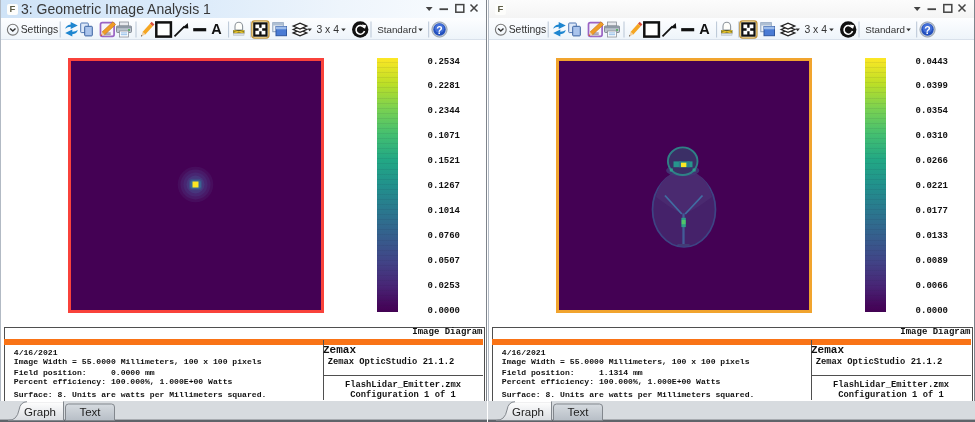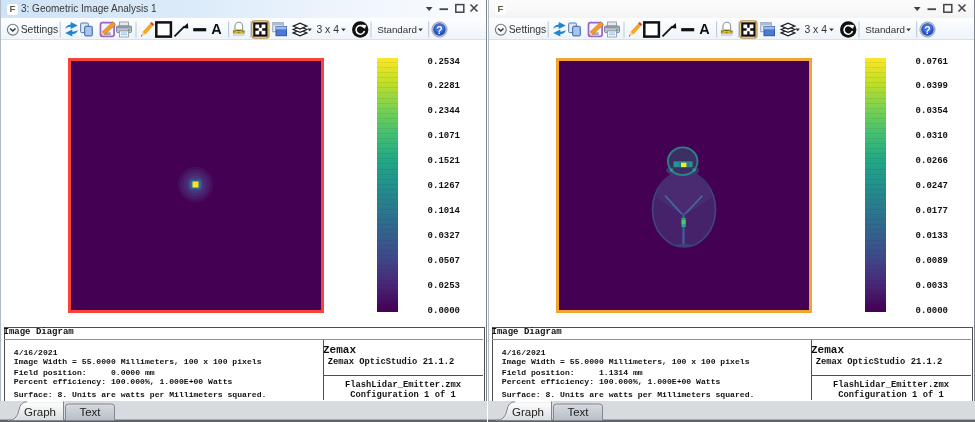--- a/index.html
+++ b/index.html
@@ -1,30 +1,30 @@
 <!DOCTYPE html>
 <html><head><meta charset="utf-8"><title>Geometric Image Analysis</title>
 <style>
 *{margin:0;padding:0;box-sizing:content-box}
 html,body{width:975px;height:422px;overflow:hidden;background:#fff;font-family:"Liberation Sans",sans-serif}
 .win{position:absolute;top:0;width:487px;height:422px;background:#fff;
   box-shadow:inset 1px 0 0 #b2bac4,inset -1px 0 0 #7e848c,inset 0 1px 0 #eef2f6}
 .tbar{position:absolute;left:1px;top:0;width:485px;height:17.5px;border-bottom:1px solid #e9f0f8}
 .ficon{position:absolute;left:6px;top:4px;width:11px;height:10.5px;background:#fdfdfb;border-radius:2px;
   font:bold 9.5px "Liberation Sans",sans-serif;color:#5d5c46;text-align:center;line-height:10.5px}
-.ttext{position:absolute;left:20px;top:0;height:17px;line-height:18px;font-size:10px;color:#383838}
+.ttext{position:absolute;left:20px;top:0;height:17px;line-height:18px;font-size:14px;color:#383838}
 .toolbar{position:absolute;left:1px;top:18px;width:485px;height:20.5px;
   background:linear-gradient(to bottom,#fdfeff,#eef4fa);border-bottom:1px solid #d9e1eb}
 .plot{position:absolute;left:68px;top:58px;width:250px;height:248.5px;border:3px solid;background:#440154}
 .cbar{position:absolute;left:377px;top:58px;width:20.5px;height:253.5px;background:repeating-linear-gradient(to bottom,rgba(0,0,0,0) 0,rgba(0,0,0,0) 4.07px,rgba(25,25,55,0.08) 4.07px,rgba(25,25,55,0.08) 5.07px),linear-gradient(to bottom,#fde725 0%,#bddf26 10%,#7ad151 20%,#44bf70 30%,#22a884 40%,#21918c 50%,#2a788e 60%,#355f8d 70%,#414487 80%,#482475 90%,#45085c 97%,#440154 100%)}
 .cbl{position:absolute;left:414px;width:46px;height:10px;line-height:10px;text-align:right;
   font:bold 9px "Liberation Mono",monospace;color:#111}
 .dbox{position:absolute;left:3.5px;top:327px;width:479px;height:72.5px;border:1px solid #4f4f4f;background:#fff}
-.dhead{position:absolute;left:3.5px;top:327px;width:479px;height:12.3px;line-height:13px;border-bottom:1px solid #f97316;
-  text-align:left;font:bold 9px "Liberation Mono",monospace;color:#111}
+.dhead{position:absolute;left:3.5px;top:327px;width:479px;height:12.3px;line-height:13px;border-bottom:6px solid #f97316;
+  text-align:right;font:bold 9px "Liberation Mono",monospace;color:#111}
 .vdiv{position:absolute;left:322.5px;top:340.3px;width:1px;height:60.2px;background:#4f4f4f}
 .mline{position:absolute;left:13.8px;height:9.6px;line-height:9.6px;font:bold 8.1px "Liberation Mono",monospace;
   color:#111;white-space:pre}
 .rc1{position:absolute;left:323px;top:343.9px;width:188px;text-align:left;line-height:11px;font:bold 11px "Liberation Mono",monospace;color:#111}
 .rc2{position:absolute;left:323px;top:357.1px;width:136px;text-align:center;line-height:9px;font:bold 8.8px "Liberation Mono",monospace;color:#111}
 .hdiv{position:absolute;left:323px;top:375px;width:160px;height:1px;background:#4f4f4f}
 .rc3{position:absolute;left:323px;top:379.9px;width:160px;text-align:center;line-height:9px;font:bold 8.8px "Liberation Mono",monospace;color:#111}
 .rc4{position:absolute;left:323px;top:389.5px;width:160px;text-align:center;line-height:9px;font:bold 8.8px "Liberation Mono",monospace;color:#111}
 </style></head>
 <body>
@@ -142,21 +142,21 @@
       </svg>
     </div>
   <div class="cbar"></div>
   <div class="cbl" style="top:56.5px">0.2534</div>
 <div class="cbl" style="top:81.4px">0.2281</div>
 <div class="cbl" style="top:106.3px">0.2344</div>
 <div class="cbl" style="top:131.2px">0.1071</div>
 <div class="cbl" style="top:156.1px">0.1521</div>
 <div class="cbl" style="top:181.0px">0.1267</div>
 <div class="cbl" style="top:205.9px">0.1014</div>
-<div class="cbl" style="top:230.8px">0.0327</div>
+<div class="cbl" style="top:230.8px">0.0760</div>
 <div class="cbl" style="top:255.7px">0.0507</div>
 <div class="cbl" style="top:280.6px">0.0253</div>
 <div class="cbl" style="top:305.5px">0.0000</div>
   <div class="dbox"></div>
   <div class="dhead">Image Diagram</div>
   <div class="vdiv"></div>
   <div class="mline" style="top:348.2px">4/16/2021</div>
   <div class="mline" style="top:357.4px">Image Width = 55.0000 Millimeters, 100 x 100 pixels</div>
   <div class="mline" style="top:367.5px">Field position:     0.0000 mm</div>
   <div class="mline" style="top:377.0px">Percent efficiency: 100.000%, 1.000E+00 Watts</div>
@@ -301,30 +301,30 @@
         <ellipse cx="123.7" cy="100.2" rx="14.8" ry="13.8" fill="#3b2f66" stroke="#2e8688" stroke-width="1.9" stroke-opacity="0.95"></ellipse>
         <rect x="110.8" y="107.5" width="3" height="3" fill="#2f9d8c"></rect>
         <rect x="133.6" y="107.5" width="3" height="3" fill="#2f9d8c"></rect>
         <rect x="114.5" y="100.4" width="19" height="5.8" fill="#27958c"></rect>
         <rect x="119.9" y="100.4" width="2.4" height="5.8" fill="#2f7a8e"></rect>
         <rect x="128.4" y="100.4" width="2.2" height="5.8" fill="#2f7a8e"></rect>
         <rect x="122" y="101.7" width="5.3" height="4.4" fill="#fde725"></rect>
       </svg>
     </div>
   <div class="cbar"></div>
-  <div class="cbl" style="top:56.5px">0.0761</div>
+  <div class="cbl" style="top:56.5px">0.0443</div>
 <div class="cbl" style="top:81.4px">0.0399</div>
 <div class="cbl" style="top:106.3px">0.0354</div>
 <div class="cbl" style="top:131.2px">0.0310</div>
 <div class="cbl" style="top:156.1px">0.0266</div>
-<div class="cbl" style="top:181.0px">0.0247</div>
+<div class="cbl" style="top:181.0px">0.0221</div>
 <div class="cbl" style="top:205.9px">0.0177</div>
 <div class="cbl" style="top:230.8px">0.0133</div>
 <div class="cbl" style="top:255.7px">0.0089</div>
-<div class="cbl" style="top:280.6px">0.0033</div>
+<div class="cbl" style="top:280.6px">0.0066</div>
 <div class="cbl" style="top:305.5px">0.0000</div>
   <div class="dbox"></div>
   <div class="dhead">Image Diagram</div>
   <div class="vdiv"></div>
   <div class="mline" style="top:348.2px">4/16/2021</div>
   <div class="mline" style="top:357.4px">Image Width = 55.0000 Millimeters, 100 x 100 pixels</div>
   <div class="mline" style="top:367.5px">Field position:     1.1314 mm</div>
   <div class="mline" style="top:377.0px">Percent efficiency: 100.000%, 1.000E+00 Watts</div>
   <div class="mline" style="top:389.6px">Surface: 8. Units are watts per Millimeters squared.</div>
   <div class="rc1">Zemax</div>

